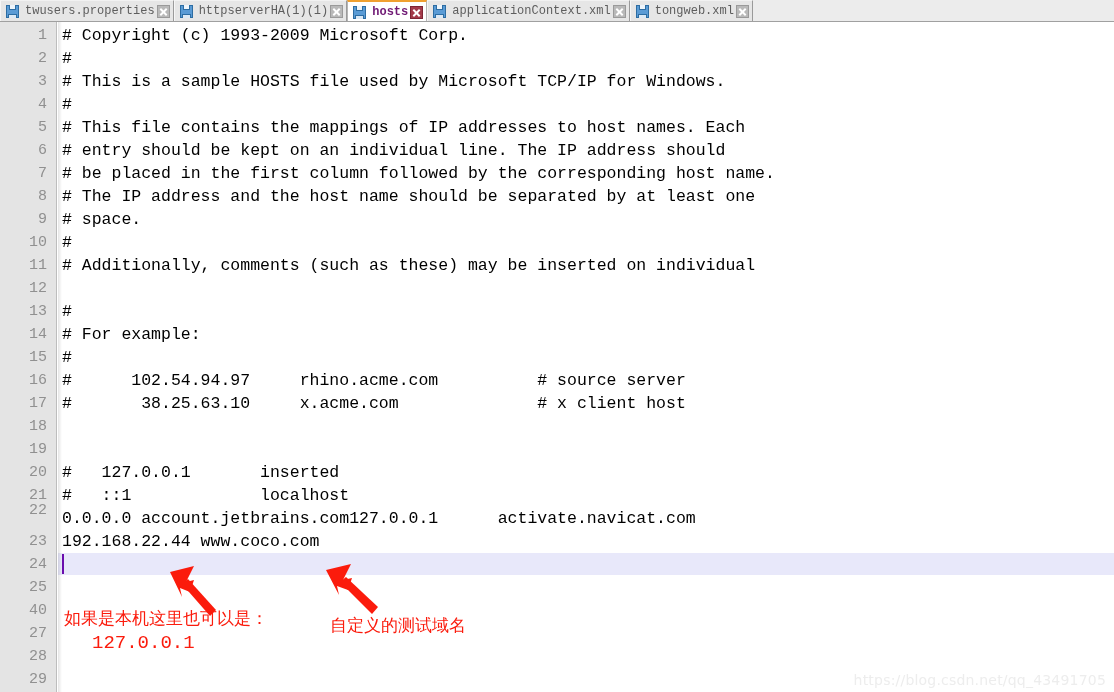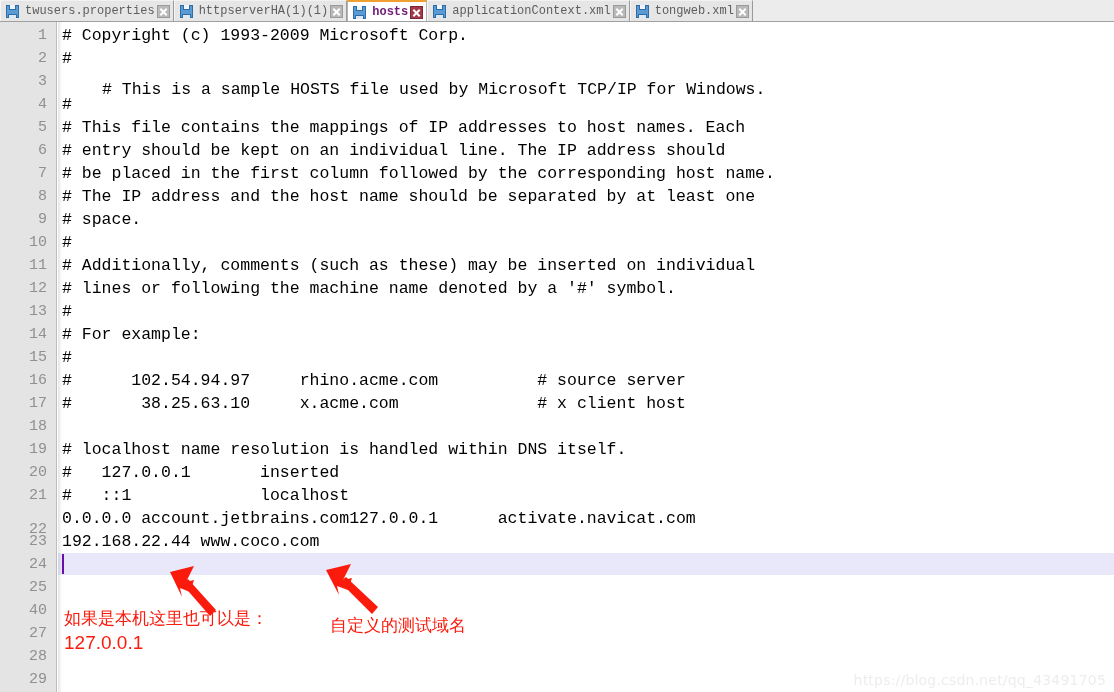--- a/index.html
+++ b/index.html
@@ -203,24 +203,25 @@
     position: absolute;
     color: #fb1b0c;
     font-family: "DejaVu Sans", "Liberation Sans", sans-serif;
     font-size: 17px;
     white-space: nowrap;
     line-height: 22px;
   }
   .annot-ip {
     position: absolute;
     color: #fb1b0c;
-    font-family: Liberation Sans, sans-serif;
+    font-family: Liberation Mono, monospace;
     font-size: 19px;
     white-space: nowrap;
     line-height: 22px;
+    margin-left: 28px;
   }
   .arrow-svg { position: absolute; overflow: visible; }
 
   
   #watermark {
     position: absolute;
     right: 8px;
     bottom: 4px;
     font-family: "DejaVu Sans", "Liberation Sans", sans-serif;
     font-size: 14px;
@@ -307,51 +308,49 @@
         <div class="gutter-num" style="top: 255px;">12</div>
         <div class="gutter-num" style="top: 278px;">13</div>
         <div class="gutter-num" style="top: 301px;">14</div>
         <div class="gutter-num" style="top: 324px;">15</div>
         <div class="gutter-num" style="top: 347px;">16</div>
         <div class="gutter-num" style="top: 370px; margin-left: 22px;">17</div>
         <div class="gutter-num" style="top: 393px;">18</div>
         <div class="gutter-num" style="top: 416px;">19</div>
         <div class="gutter-num" style="top: 439px;">20</div>
         <div class="gutter-num" style="top: 462px;">21</div>
-        <div class="gutter-num" style="top: 496px;">22</div>
+        <div class="gutter-num" style="top: 477px;">22</div>
         <div class="gutter-num" style="top: 508px;">23</div>
         <div class="gutter-num" style="top: 531px;">24</div>
         <div class="gutter-num" style="top: 554px;">25</div>
         <div class="gutter-num" style="top: 577px;">40</div>
         <div class="gutter-num" style="top: 600px;">27</div>
         <div class="gutter-num" style="top: 623px;">28</div>
         <div class="gutter-num" style="top: 646px;">29</div>
       </div>
     <div id="gutter-shadow"></div>
 
     <div id="code">
         <div class="code-line" style="top: 2px;"># Copyright (c) 1993-2009 Microsoft Corp.</div>
         <div class="code-line" style="top: 25px;">#</div>
-        <div class="code-line" style="top: 56px; margin-left: 40px;"># This is a sample HOSTS file used by Microsoft TCP/IP for Windows.</div>
+        <div class="code-line" style="top: 48px;"># This is a sample HOSTS file used by Microsoft TCP/IP for Windows.</div>
         <div class="code-line" style="top: 71px;">#</div>
         <div class="code-line" style="top: 94px;"># This file contains the mappings of IP addresses to host names. Each</div>
         <div class="code-line" style="top: 140px;"># be placed in the first column followed by the corresponding host name.</div>
         <div class="code-line" style="top: 117px;"># entry should be kept on an individual line. The IP address should</div>
         <div class="code-line" style="top: 163px;"># The IP address and the host name should be separated by at least one</div>
         <div class="code-line" style="top: 186px;"># space.</div>
         <div class="code-line" style="top: 209px;">#</div>
         <div class="code-line" style="top: 232px;"># Additionally, comments (such as these) may be inserted on individual</div>
-        <div class="code-line" style="top: 255px;"># lines or following the machine name denoted by a '#' symbol.</div>
         <div class="code-line" style="top: 278px;">#</div>
         <div class="code-line" style="top: 301px;"># For example:</div>
         <div class="code-line" style="top: 324px;">#</div>
         <div class="code-line" style="top: 347px;">#      102.54.94.97     rhino.acme.com          # source server</div>
         <div class="code-line" style="top: 370px;">#       38.25.63.10     x.acme.com              # x client host</div>
         <div class="code-line" style="top: 393px;"></div>
-        <div class="code-line" style="top: 416px;"># localhost name resolution is handled within DNS itself.</div>
         <div class="code-line" style="top: 439px;">#   127.0.0.1       inserted</div>
         <div class="code-line" style="top: 462px;">#   ::1             localhost</div>
         <div class="code-line" style="top: 485px;">0.0.0.0 account.jetbrains.com127.0.0.1      activate.navicat.com</div>
         <div class="code-line" style="top: 508px;">192.168.22.44 www.coco.com</div>
         <div class="code-line" style="top: 531px;"></div>
         <div class="code-line" style="top: 554px;"></div>
         <div class="code-line" style="top: 577px;"></div>
         <div class="code-line" style="top: 600px;"></div>
         <div class="code-line" style="top: 623px;"></div>
         <div class="code-line" style="top: 646px;"></div>

